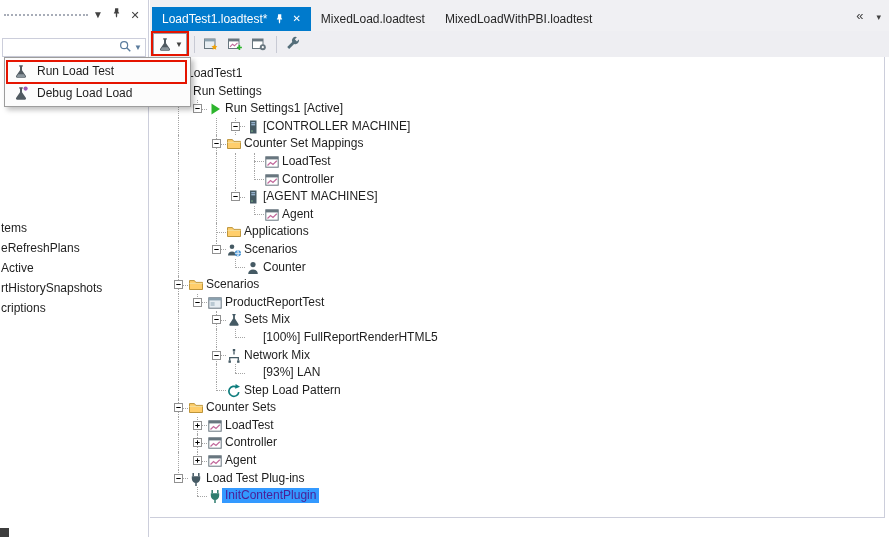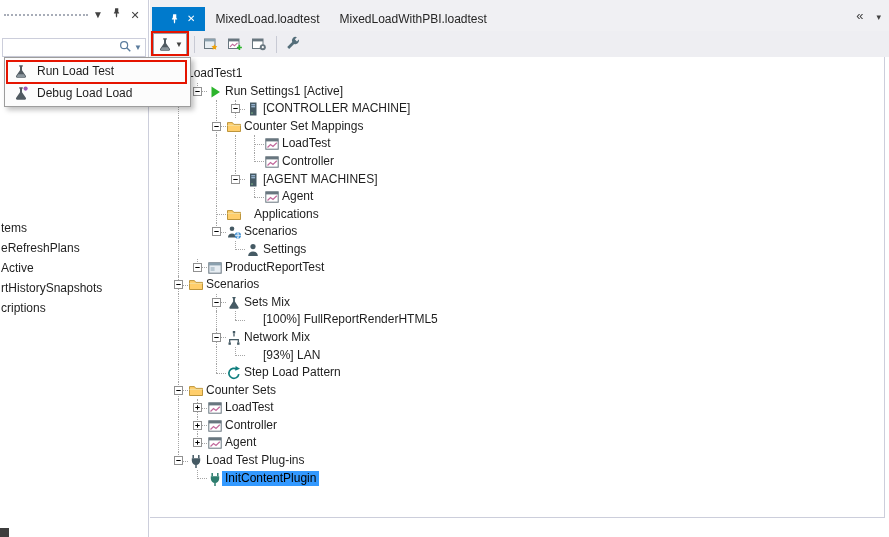--- a/index.html
+++ b/index.html
@@ -44,21 +44,21 @@
   
   #editor-area{position:absolute;left:150px;top:57px;width:735px;height:461px;background:#fff;
     border-right:1px solid #cccedb;border-bottom:1px solid #cccedb;overflow:hidden}
   #tree{position:absolute;left:0;top:8px;right:0}
   .trow{position:relative;height:17.6px;white-space:nowrap;cursor:default}
   .vg{position:absolute;width:0;border-left:1px dotted #a5a5a5}
   .hs{position:absolute;height:0;border-top:1px dotted #a5a5a5;top:8.5px}
   .exp{position:absolute;top:4px;line-height:0}
   .nicon{position:absolute;top:1px;width:16px;height:16px}
   .nlabel{position:absolute;top:1px;padding:0 3px;line-height:15px}
-  .nlabel.selected{background:#3399ff;color:#000000}
+  .nlabel.selected{background:#3399ff;color:#4c1d95}
 
   
   #run-menu{position:absolute;left:4px;top:57px;width:187px;background:#fcfcfc;border:1px solid #9d9d9d;
     box-shadow:3px 3px 5px rgba(0,0,0,.25);z-index:40;padding:2px 1px}
   .mitem{height:22px;display:flex;align-items:center;padding-left:7px}
   .micon{width:16px;height:16px;margin-right:8px}
   .mlabel{line-height:22px}
 
   
   .annot{position:absolute;border:2px solid #e51400;z-index:60;pointer-events:none}
@@ -92,20 +92,21 @@
       <div class="litem">Active</div>
       <div class="litem">rtHistorySnapshots</div>
       <div class="litem">criptions</div>
     </div>
   <div id="corner-mark"></div>
 </div>
 
 <div id="topband">
   <div id="tab-bar">
       <div class="tab active">
+        <span>LoadTest1.loadtest*</span>
         <span class="tabbtn">
           <svg width="11" height="12" viewBox="0 0 16 16">
             <path fill="currentColor" d="M6 1h4.6v5.4l1.2 1.2v1.3H9v4l-1 2-1-2v-4H4.2V7.6l1.2-1.2z"></path>
           </svg>
         </span>
         <span class="tabbtn close">✕</span>
       </div>
       <div class="tab">
         <span>MixedLoad.loadtest</span>
       </div>
@@ -178,20 +179,29 @@
           </svg></span>
         <span class="nicon" style="left: 19px;">
           <svg class="i16" viewBox="0 0 16 16">
             <path d="M6.2 2.2h3.6v1l-.8.8v3.2l3.8 5.6c.6.9.1 2-1 2H4.2c-1.1 0-1.6-1.1-1-2L7 7.2V4l-.8-.8z" fill="#505a61"></path>
             <path d="M5.2 11.3h5.6l1.3 1.9c.3.5 0 1-.6 1H4.5c-.6 0-.9-.5-.6-1z" fill="#8a959c"></path>
           </svg>
         </span>
         <span class="nlabel" style="left: 34px;">LoadTest1</span>
       </div>
       <div class="trow">
+        <span class="vg" style="left: 28px; top: 0px; height: 100%;"></span>
+        <span class="hs" style="left: 28px; width: 10px;"></span>
+        <span class="exp" style="left: 24px;"><svg width="9" height="9" viewBox="0 0 9 9">
+            <rect x="0.5" y="0.5" width="8" height="8" fill="#fff" stroke="#919191"></rect>
+            <line x1="2.3" y1="4.5" x2="6.7" y2="4.5" stroke="#000"></line>
+          </svg></span>
+        <span class="nlabel" style="left: 40px;">Run Settings</span>
+      </div>
+      <div class="trow">
         <span class="vg" style="left: 28px; top: 0px; bottom: 0px;"></span>
         <span class="vg" style="left: 47px; top: 0px; height: 9px;"></span>
         <span class="hs" style="left: 47px; width: 10px;"></span>
         <span class="exp" style="left: 43px;"><svg width="9" height="9" viewBox="0 0 9 9">
             <rect x="0.5" y="0.5" width="8" height="8" fill="#fff" stroke="#919191"></rect>
             <line x1="2.3" y1="4.5" x2="6.7" y2="4.5" stroke="#000"></line>
           </svg></span>
         <span class="nicon" style="left: 57px;">
           <svg class="i16" viewBox="0 0 16 16">
             <path d="M4.5 2.5l8.5 5.5-8.5 5.5z" fill="#2db52d"></path>
@@ -300,21 +310,21 @@
       <div class="trow">
         <span class="vg" style="left: 28px; top: 0px; bottom: 0px;"></span>
         <span class="vg" style="left: 66px; top: 0px; height: 100%;"></span>
         <span class="hs" style="left: 66px; width: 10px;"></span>
         <span class="nicon" style="left: 76px;">
           <svg class="i16" viewBox="0 0 16 16">
             <path d="M1.5 3.6h4.9l1.4 1.8h6.7v7.1H1.5z" fill="#ffce6b" stroke="#b68b2e" stroke-width="0.9"></path>
             <path d="M1.5 6.4h13" stroke="#f3de9d" stroke-width="1"></path>
           </svg>
         </span>
-        <span class="nlabel" style="left: 101px;">Applications</span>
+        <span class="nlabel" style="left: 91px;">Applications</span>
       </div>
       <div class="trow">
         <span class="vg" style="left: 28px; top: 0px; bottom: 0px;"></span>
         <span class="vg" style="left: 66px; top: 0px; height: 9px;"></span>
         <span class="hs" style="left: 66px; width: 10px;"></span>
         <span class="exp" style="left: 62px;"><svg width="9" height="9" viewBox="0 0 9 9">
             <rect x="0.5" y="0.5" width="8" height="8" fill="#fff" stroke="#919191"></rect>
             <line x1="2.3" y1="4.5" x2="6.7" y2="4.5" stroke="#000"></line>
           </svg></span>
         <span class="nicon" style="left: 76px;">
@@ -330,53 +340,53 @@
       <div class="trow">
         <span class="vg" style="left: 28px; top: 0px; bottom: 0px;"></span>
         <span class="vg" style="left: 85px; top: 0px; height: 9px;"></span>
         <span class="hs" style="left: 85px; width: 10px;"></span>
         <span class="nicon" style="left: 95px;">
           <svg class="i16" viewBox="0 0 16 16">
             <circle cx="8" cy="4.6" r="2.6" fill="#455a64"></circle>
             <path d="M3.2 14c0-3 2.1-4.6 4.8-4.6s4.8 1.6 4.8 4.6z" fill="#455a64"></path>
           </svg>
         </span>
-        <span class="nlabel" style="left: 110px;">Settings</span>
+        <span class="nlabel" style="left: 110px;">Counter</span>
+      </div>
+      <div class="trow">
+        <span class="vg" style="left: 28px; top: 0px; height: 100%;"></span>
+        <span class="hs" style="left: 28px; width: 10px;"></span>
+        <span class="exp" style="left: 24px;"><svg width="9" height="9" viewBox="0 0 9 9">
+            <rect x="0.5" y="0.5" width="8" height="8" fill="#fff" stroke="#919191"></rect>
+            <line x1="2.3" y1="4.5" x2="6.7" y2="4.5" stroke="#000"></line>
+          </svg></span>
+        <span class="nicon" style="left: 38px;">
+          <svg class="i16" viewBox="0 0 16 16">
+            <path d="M1.5 3.6h4.9l1.4 1.8h6.7v7.1H1.5z" fill="#ffce6b" stroke="#b68b2e" stroke-width="0.9"></path>
+            <path d="M1.5 6.4h13" stroke="#f3de9d" stroke-width="1"></path>
+          </svg>
+        </span>
+        <span class="nlabel" style="left: 53px;">Scenarios</span>
       </div>
       <div class="trow">
         <span class="vg" style="left: 28px; top: 0px; bottom: 0px;"></span>
         <span class="vg" style="left: 47px; top: 0px; height: 9px;"></span>
         <span class="hs" style="left: 47px; width: 10px;"></span>
         <span class="exp" style="left: 43px;"><svg width="9" height="9" viewBox="0 0 9 9">
             <rect x="0.5" y="0.5" width="8" height="8" fill="#fff" stroke="#919191"></rect>
             <line x1="2.3" y1="4.5" x2="6.7" y2="4.5" stroke="#000"></line>
           </svg></span>
         <span class="nicon" style="left: 57px;">
           <svg class="i16" viewBox="0 0 16 16">
             <rect x="1.8" y="2.8" width="12.4" height="10.4" fill="#e7edf2" stroke="#68767f"></rect>
             <rect x="1.8" y="2.8" width="12.4" height="2.6" fill="#8aa0ae"></rect>
             <rect x="3.6" y="7" width="4" height="4" fill="#b9c8d2"></rect>
           </svg>
         </span>
         <span class="nlabel" style="left: 72px;">ProductReportTest</span>
-      </div>
-      <div class="trow">
-        <span class="vg" style="left: 28px; top: 0px; height: 100%;"></span>
-        <span class="hs" style="left: 28px; width: 10px;"></span>
-        <span class="exp" style="left: 24px;"><svg width="9" height="9" viewBox="0 0 9 9">
-            <rect x="0.5" y="0.5" width="8" height="8" fill="#fff" stroke="#919191"></rect>
-            <line x1="2.3" y1="4.5" x2="6.7" y2="4.5" stroke="#000"></line>
-          </svg></span>
-        <span class="nicon" style="left: 38px;">
-          <svg class="i16" viewBox="0 0 16 16">
-            <path d="M1.5 3.6h4.9l1.4 1.8h6.7v7.1H1.5z" fill="#ffce6b" stroke="#b68b2e" stroke-width="0.9"></path>
-            <path d="M1.5 6.4h13" stroke="#f3de9d" stroke-width="1"></path>
-          </svg>
-        </span>
-        <span class="nlabel" style="left: 53px;">Scenarios</span>
       </div>
       <div class="trow">
         <span class="vg" style="left: 28px; top: 0px; bottom: 0px;"></span>
         <span class="vg" style="left: 66px; top: 0px; height: 100%;"></span>
         <span class="hs" style="left: 66px; width: 10px;"></span>
         <span class="exp" style="left: 62px;"><svg width="9" height="9" viewBox="0 0 9 9">
             <rect x="0.5" y="0.5" width="8" height="8" fill="#fff" stroke="#919191"></rect>
             <line x1="2.3" y1="4.5" x2="6.7" y2="4.5" stroke="#000"></line>
           </svg></span>
         <span class="nicon" style="left: 76px;">

